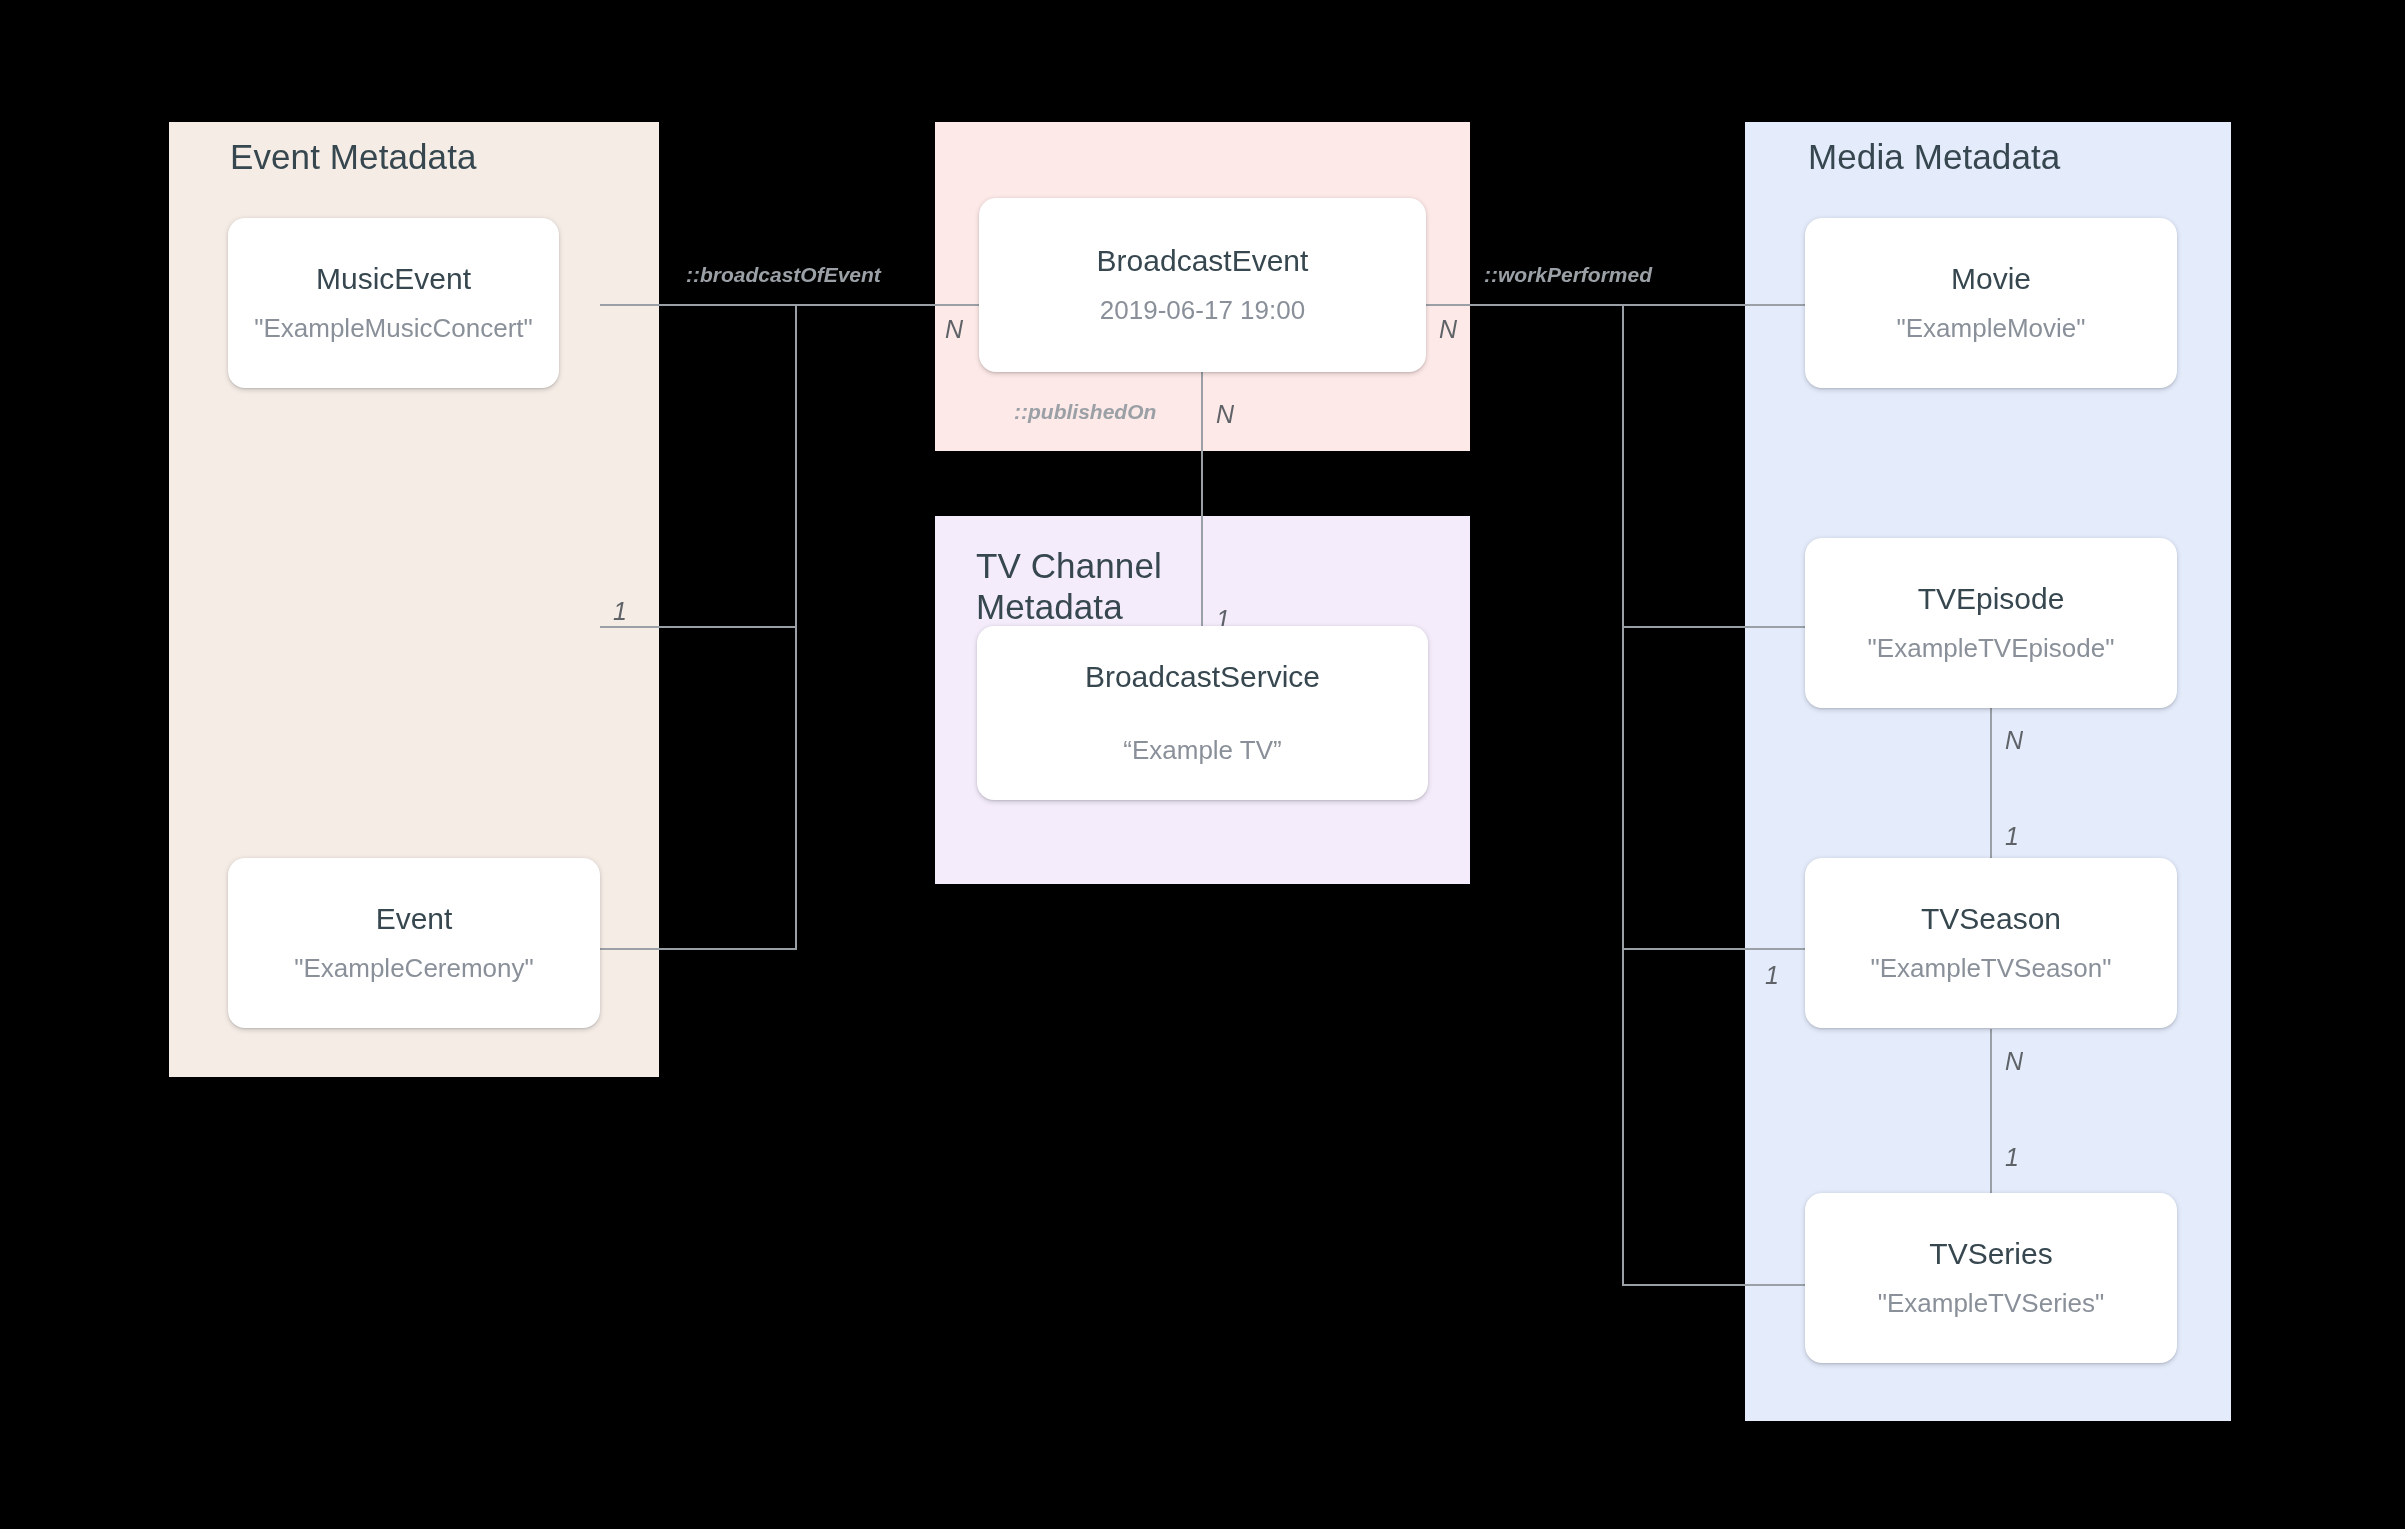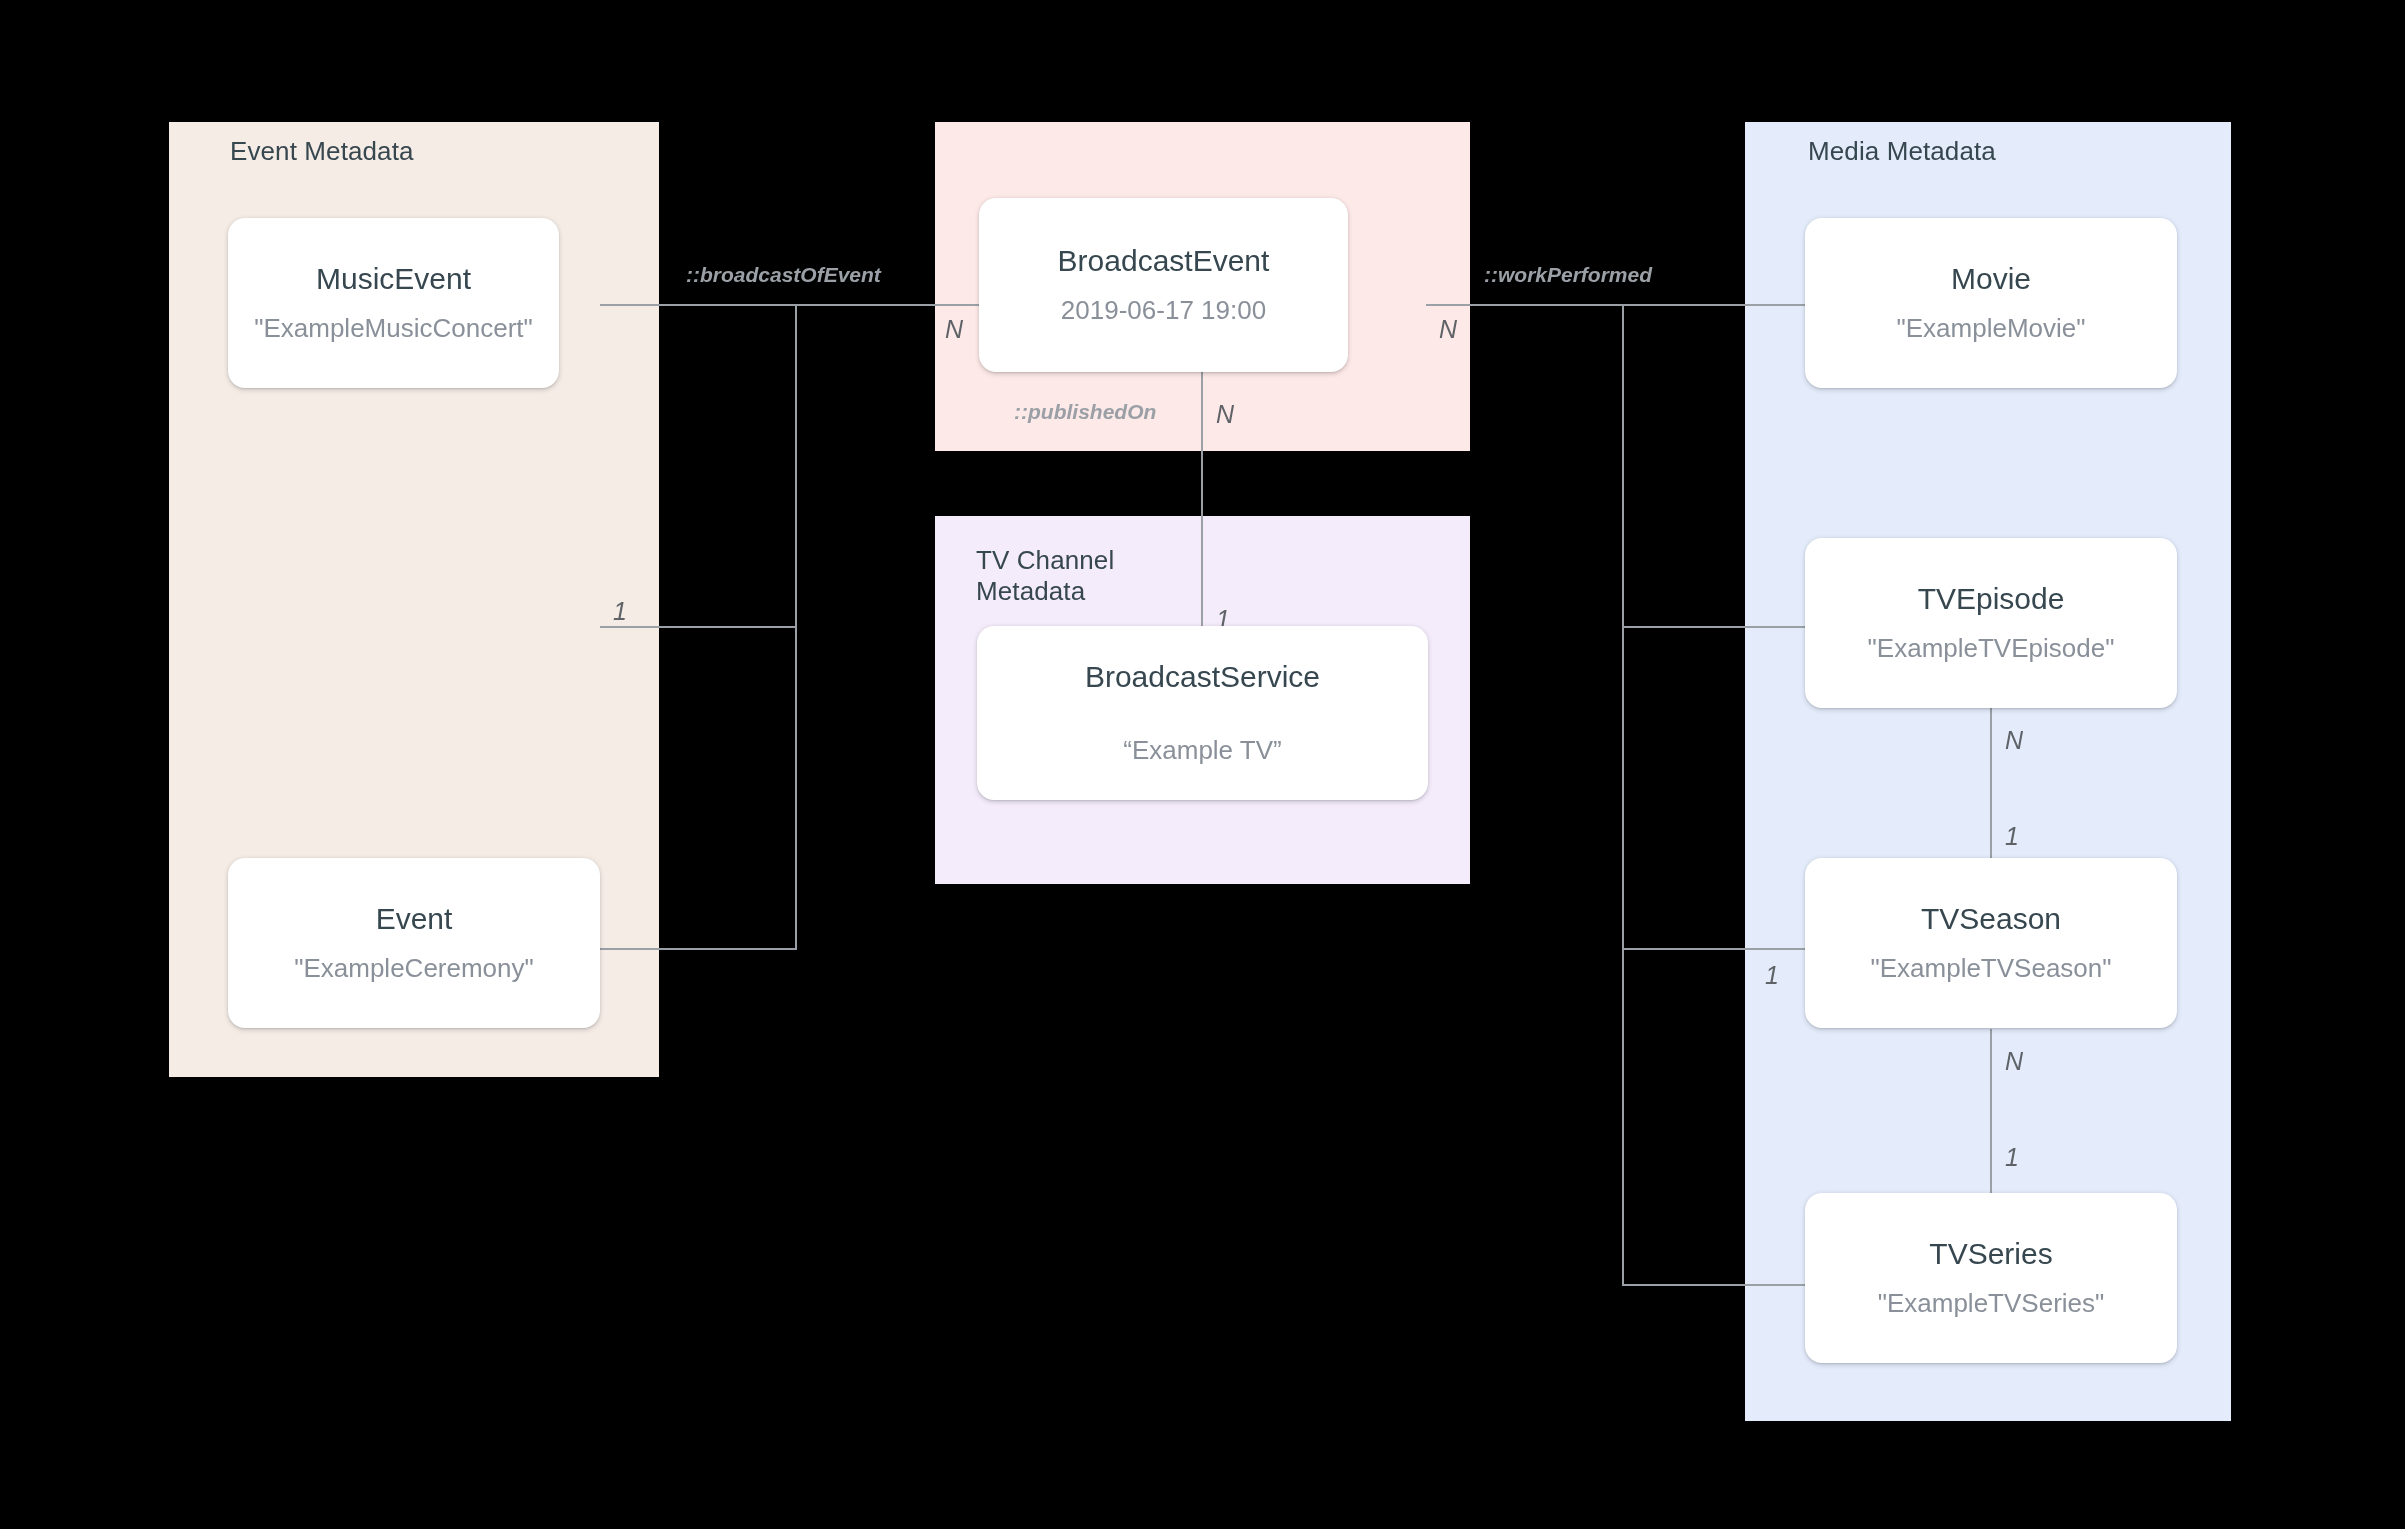--- a/index.html
+++ b/index.html
@@ -16,21 +16,21 @@
     overflow: hidden;
   }
 
   
   .panel {
     position: absolute;
     box-sizing: border-box;
   }
   .panel-title {
     position: absolute;
-    font-size: 26px;
+    font-size: 35px;
     color: #37474f;
     line-height: 1.18;
     letter-spacing: 0.1px;
     white-space: pre-line;
   }
 
   #panel-event   { left: 169px; top: 122px;  width: 490px;  height: 955px;  background: #f5ece6; }
   #panel-bcast   { left: 935px; top: 122px;  width: 535px;  height: 329px;  background: #fde9e7; }
   #panel-channel { left: 935px; top: 516px;  width: 535px;  height: 368px;  background: #f4ecfb; }
   #panel-media   { left: 1745px; top: 122px; width: 486px;  height: 1299px; background: #e4ecfc; }
@@ -62,21 +62,21 @@
     font-size: 26px;
     color: #8a9099;
     text-align: center;
     line-height: 1.22;
     margin-top: 15.3px;
   }
 
   #node-musicevent   { left: 228px;  top: 218px;  width: 331px; height: 170px; }
   #node-sportsevent  { left: 228px;  top: 538px;  width: 372px; height: 177px; }
   #node-event        { left: 228px;  top: 858px;  width: 372px; height: 170px; }
-  #node-broadcastevent { left: 979px; top: 198px; width: 369px; height: 174px; }
+  #node-broadcastevent { left: 979px; top: 198px; width: 447px; height: 174px; }
   #node-broadcastservice { left: 977px; top: 626px; width: 451px; height: 174px; gap: 24px; }
   #node-movie        { left: 1805px; top: 218px;  width: 372px; height: 170px; }
   #node-tvepisode    { left: 1805px; top: 538px;  width: 372px; height: 170px; }
   #node-tvseason     { left: 1805px; top: 858px;  width: 372px; height: 170px; }
   #node-tvseries     { left: 1805px; top: 1193px; width: 372px; height: 170px; }
 
   
   .edge {
     position: absolute;
     background: #9aa0a6;

